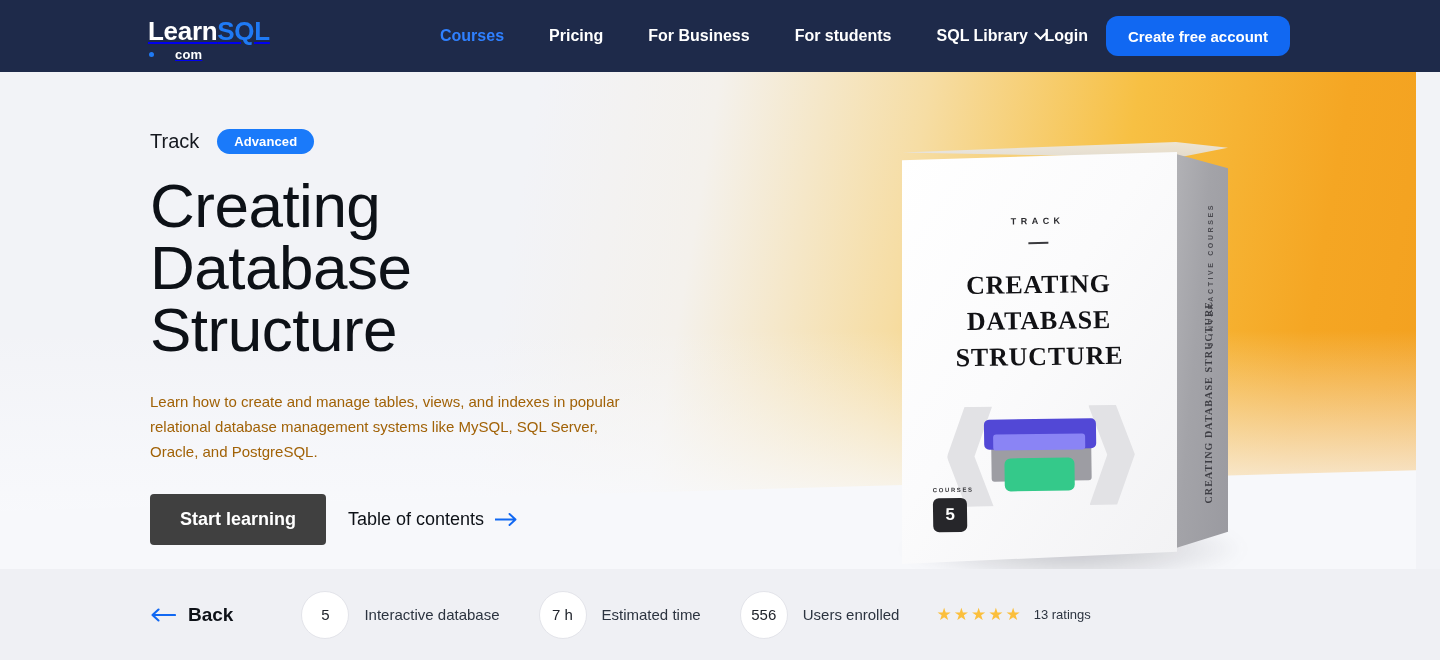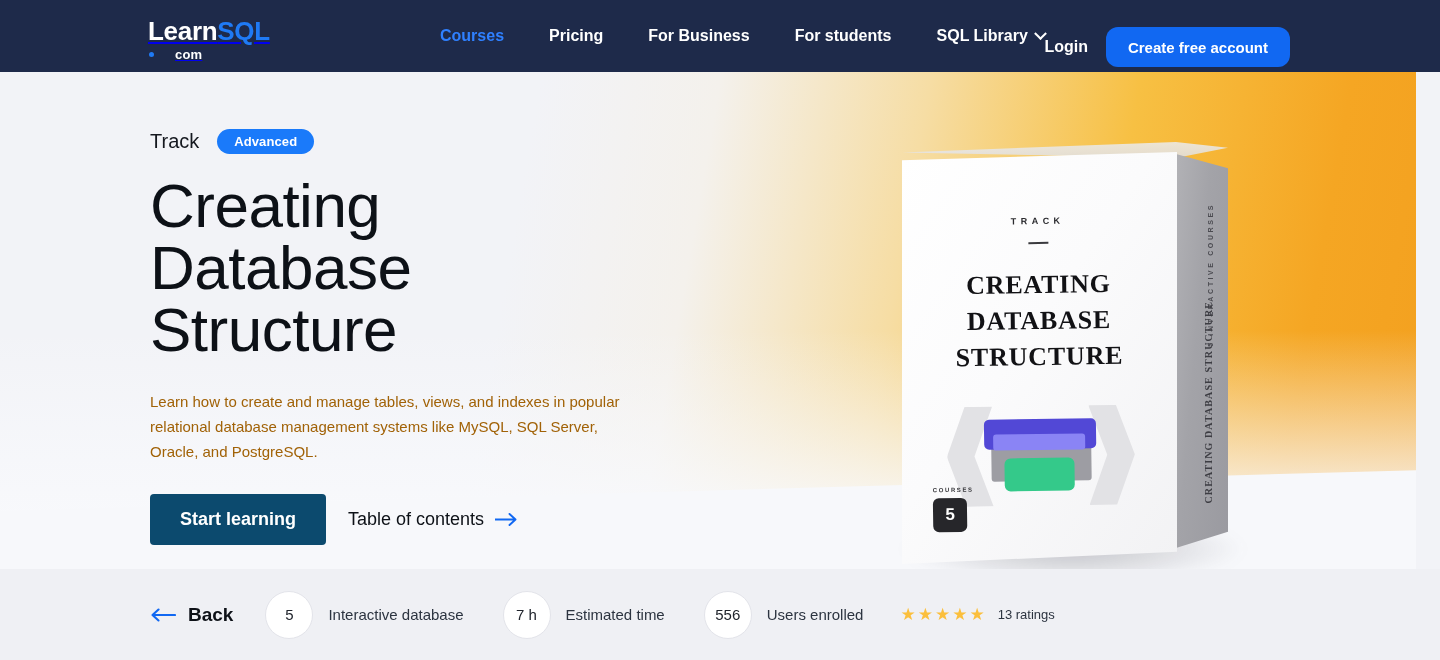--- a/index.html
+++ b/index.html
@@ -28,21 +28,21 @@
   .nav-item{
     color:#ffffff; font-size:16px; font-weight:600; padding:0 0 0 0;
     margin-right:45px; text-decoration:none; white-space:nowrap;
     display:flex; align-items:center; gap:8px; cursor:pointer;
   }
   .nav-item:last-child{ margin-right:0; }
   .nav-item.active{ color:#2f80ff; }
   .chev{ display:inline-block; width:9px; height:9px; border-right:2px solid #ffffff;
          border-bottom:2px solid #ffffff; transform:rotate(45deg) translate(-2px,-2px); }
 
-  .auth{ position:absolute; right:150px; top:11px; height:72px; display:flex; align-items:center; gap:18px; }
+  .auth{ position:absolute; right:150px; top:0; height:72px; display:flex; align-items:center; gap:18px; }
   .login{ color:#ffffff; font-size:16px; font-weight:600; text-decoration:none; cursor:pointer; }
   .cta{
     background:#1168f2; color:#fff; font-size:15px; font-weight:600;
     border:none; border-radius:12px; padding:0 22px; height:40px; cursor:pointer;
     white-space:nowrap; font-family:inherit;
   }
 
   
   .hero{
     position:absolute; top:72px; left:0; width:1416px; height:497px;
@@ -70,21 +70,21 @@
   .hero-title{
     margin-top:21px; font-size:62px; line-height:1.0; font-weight:300;
     color:#0d1117; letter-spacing:-0.5px; max-width:420px;
   }
   .hero-desc{
     margin-top:28px; font-size:15px; line-height:1.68; color:#a16207;
     max-width:475px; font-weight:400;
   }
   .hero-actions{ margin-top:29px; display:flex; align-items:center; gap:22px; }
   .btn-start{
-    background:#0c4a6e; color:#fff; border:none; border-radius:4px;
+    background:#404040; color:#fff; border:none; border-radius:4px;
     height:51px; padding:0 30px; font-size:18px; font-weight:600;
     cursor:pointer; font-family:inherit; white-space:nowrap;
   }
   .toc-link{
     display:flex; align-items:center; gap:11px; text-decoration:none;
     color:#0d1117; font-size:18px; font-weight:400; cursor:pointer; white-space:nowrap;
   }
   .arrow-r{ display:block; }
 
   
@@ -158,21 +158,21 @@
   }
 
   
   .statsbar{
     position:absolute; left:0; top:569px; width:1440px; height:91px;
     background:#eff0f4; z-index:20;
     display:flex; align-items:center; padding-left:150px;
   }
   .back-link{
     display:flex; align-items:center; gap:12px; text-decoration:none;
-    color:#0d1117; font-size:19px; font-weight:700; cursor:pointer; margin-right:32px;
+    color:#0d1117; font-size:19px; font-weight:700; cursor:pointer; margin-right:68px;
   }
   .stat{ display:flex; align-items:center; gap:15px; margin-right:39px; }
   .circle{
     width:48px; height:48px; border-radius:50%; background:#ffffff;
     border:1px solid #e3e4ea;
     display:flex; align-items:center; justify-content:center;
     font-size:15px; color:#20242c; font-weight:400; flex:0 0 auto;
   }
   .stat-label{ font-size:15px; color:#2c3440; white-space:nowrap; }
   .ratings{ display:flex; align-items:center; gap:13px; margin-left:-2px; }

